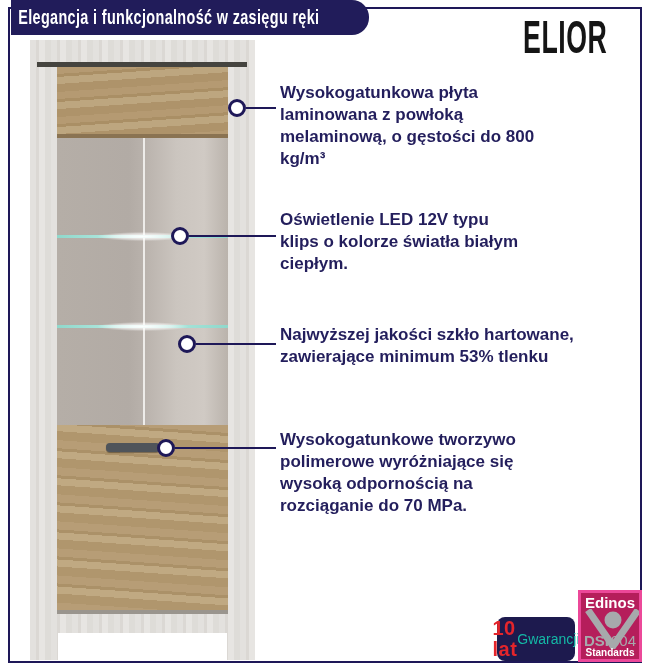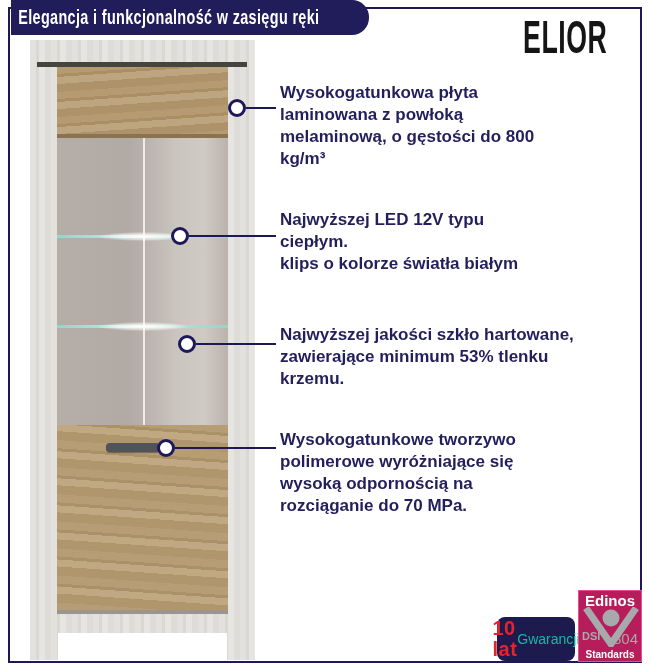--- a/index.html
+++ b/index.html
@@ -57,24 +57,24 @@
 
   
   .badge-warranty { position:absolute; left:497px; top:617px; width:78px; height:44px;
     background:#1d1a4e; border-radius:8px; z-index:6; display:flex; flex-direction:row;
     align-items:center; justify-content:center; }
   .warranty-top { color:#e4252b; font-weight:bold; font-size:20px; line-height:21px; letter-spacing:0.5px; }
   .warranty-bottom { color:#14b8a6; font-weight:normal; font-size:14px; line-height:16px; }
 
   
   .badge-edinos { position:absolute; left:578px; top:590px; width:64px; height:72px;
-    background:#b51e5b; border:1px solid #ec4899; z-index:6; overflow:hidden; }
+    background:#b51e5b; border:3px solid #ec4899; z-index:6; overflow:hidden; }
   .edinos-name { color:#fff; font-weight:bold; font-size:15px; text-align:center; line-height:17px; margin-top:1px; }
   .edinos-v { position:absolute; left:4px; top:16px; width:56px; height:40px; }
-  .edinos-dsi { position:absolute; left:3px; top:39px; color:#a7a9ac; font-weight:bold; font-size:11px; }
+  .edinos-dsi { position:absolute; left:3px; top:39px; color:#a7a9ac; font-weight:bold; font-size:15px; }
   .edinos-804 { position:absolute; right:3px; top:39px; color:#a7a9ac; font-weight:normal; font-size:15px; }
   .edinos-standards { position:absolute; left:0; bottom:1px; width:100%; text-align:center;
     color:#fff; font-weight:bold; font-size:10px; }
 </style>
 </head>
 <body>
 
 <div class="page">
 
   <div class="frame-border"></div>
@@ -130,29 +130,28 @@
   <div class="leader-line" style="left:175px; top:447px; width:101px;"></div>
 
   <div class="annotation" style="top:82px;">
     <div>Wysokogatunkowa płyta</div>
     <div>laminowana z powłoką</div>
     <div>melaminową, o gęstości do 800</div>
     <div>kg/m³</div>
   </div>
 
   <div class="annotation" style="top:209px;">
-    <div>Najwyższej LED 12V typu</div>
+    <div>Oświetlenie LED 12V typu</div>
+    <div>klips o kolorze światła białym</div>
     <div>ciepłym.</div>
-    <div>klips o kolorze światła białym</div>
   </div>
 
   <div class="annotation" style="top:324px;">
     <div>Najwyższej jakości szkło hartowane,</div>
     <div>zawierające minimum 53% tlenku</div>
-    <div>krzemu.</div>
   </div>
 
   <div class="annotation" style="top:429px;">
     <div>Wysokogatunkowe tworzywo</div>
     <div>polimerowe wyróżniające się</div>
     <div>wysoką odpornością na</div>
     <div>rozciąganie do 70 MPa.</div>
   </div>
 
   <div class="badge-warranty">

